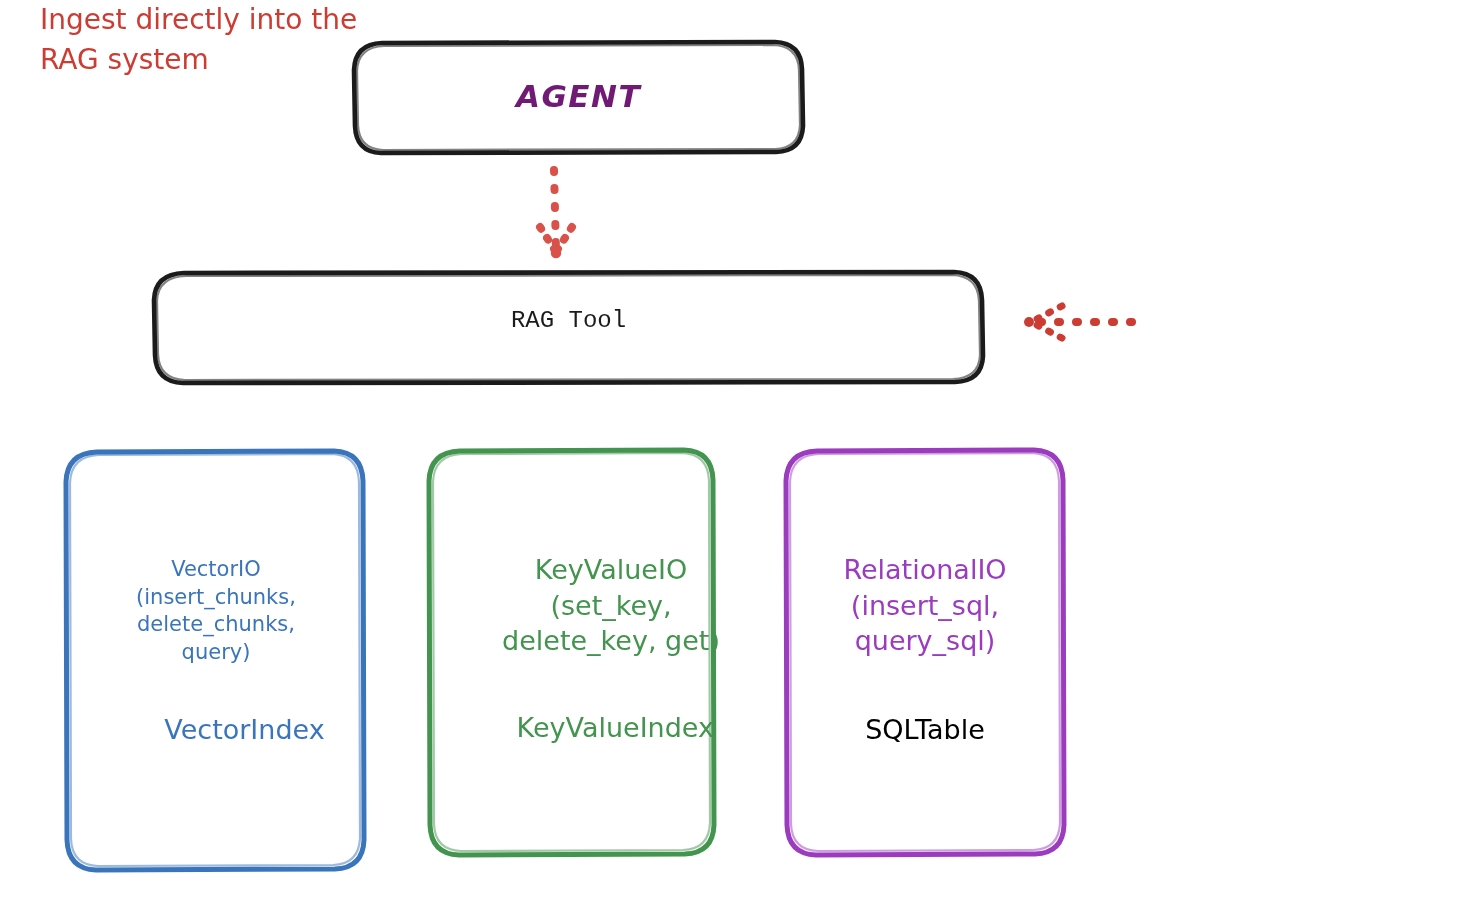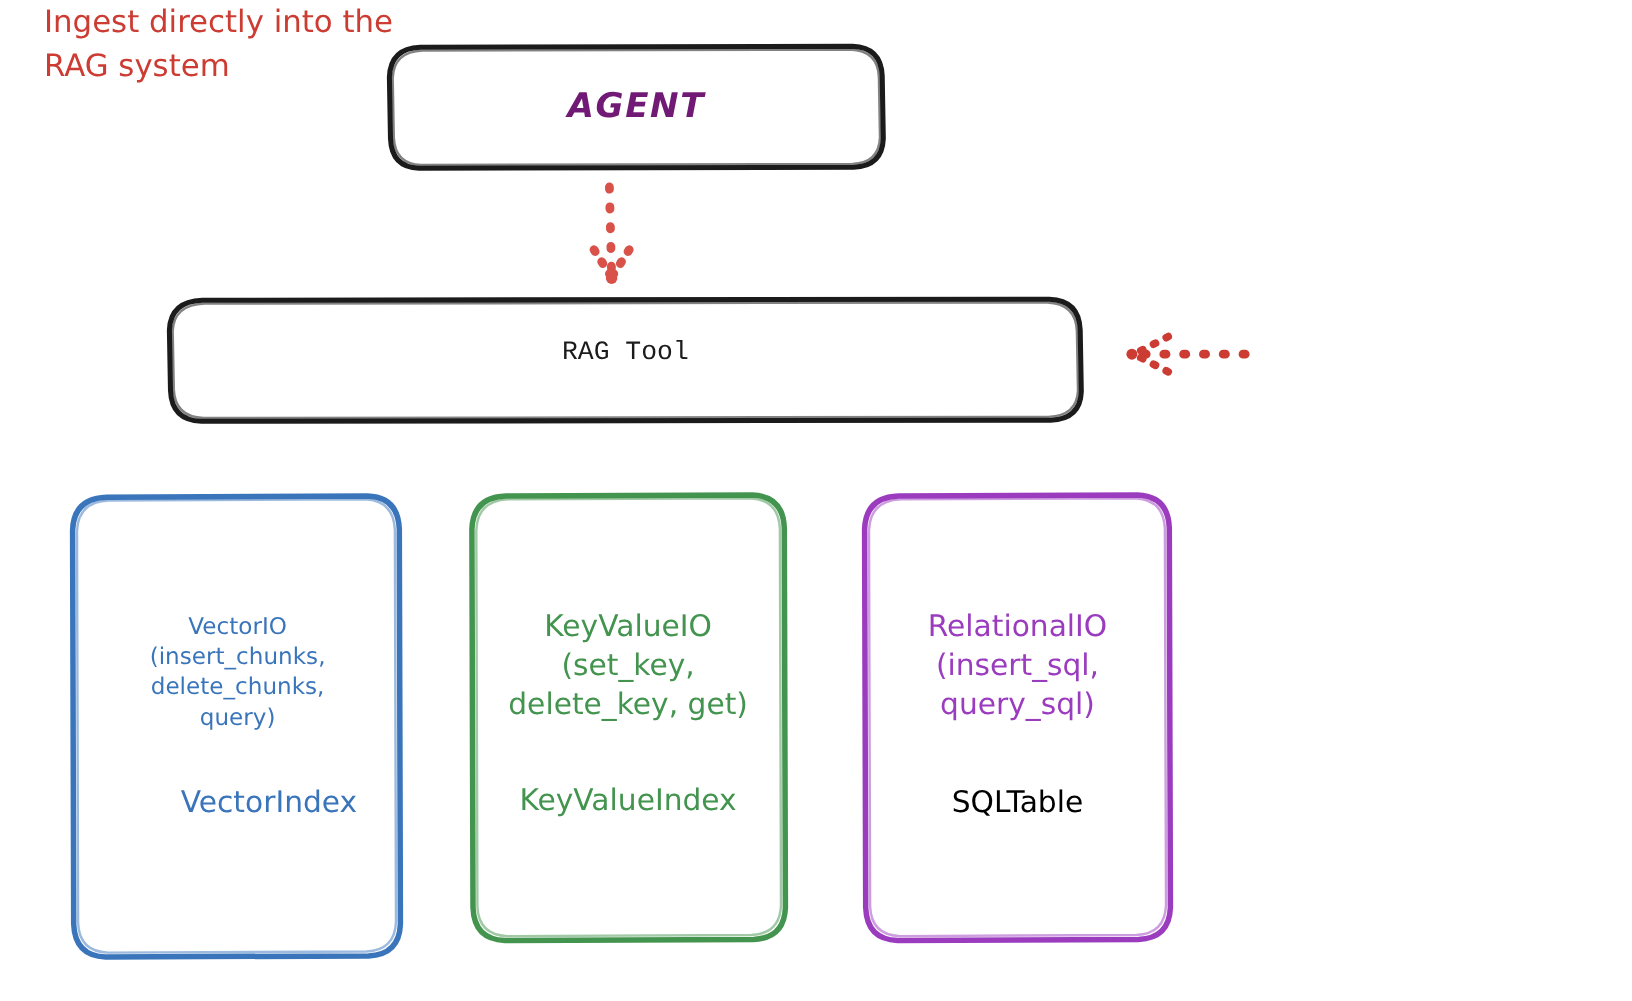--- a/index.html
+++ b/index.html
@@ -72,25 +72,25 @@
   #vectorio-api {
     left: 70px;  top: 556px;  width: 292px;
     font-size: 21px; color: #3a75bb;
   }
   #vectorio-index {
     left: 70px;  top: 712px;  width: 349px;
     font-size: 27px; color: #3a75bb;
   }
   #keyvalueio-api {
     left: 428px; top: 552px;  width: 286px;
-    font-size: 27px; color: #43944e;
+    font-size: 27px; color: #43944e; padding-left: 40px;
   }
   #keyvalueio-index {
     left: 428px; top: 710px;  width: 286px;
-    font-size: 27px; color: #43944e;
+    font-size: 27px; color: #43944e; text-align: right;
   }
   #relationalio-api {
     left: 786px; top: 552px;  width: 278px;
     font-size: 27px; color: #9b3cbf;
   }
   #relationalio-index {
     left: 786px; top: 712px;  width: 278px;
     font-size: 27px; color: #000000;
   }
 </style>

